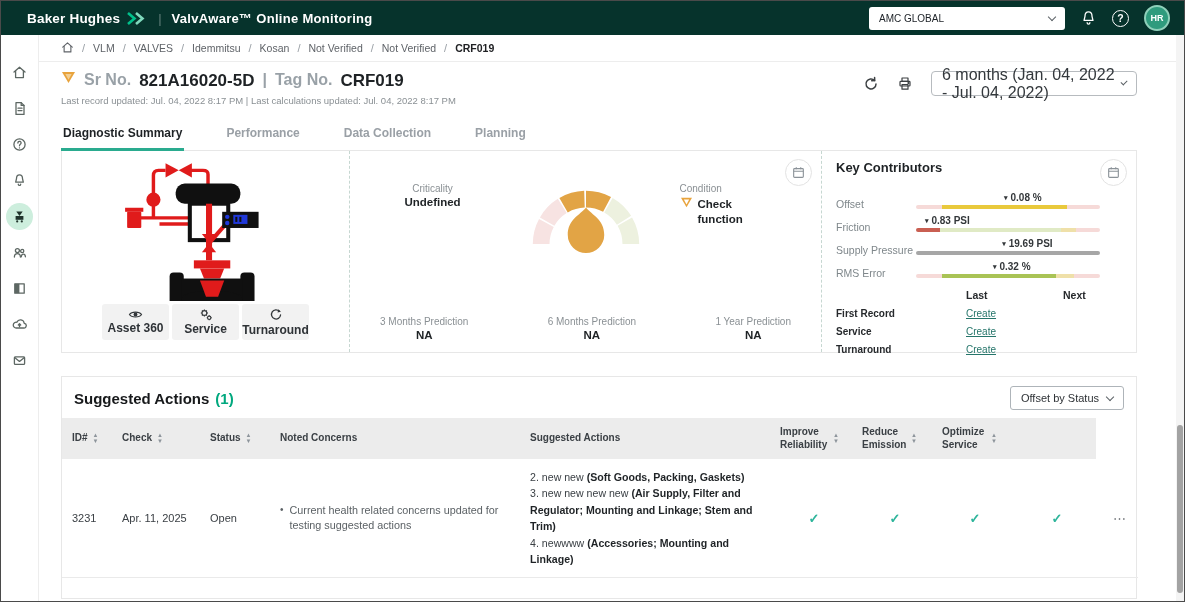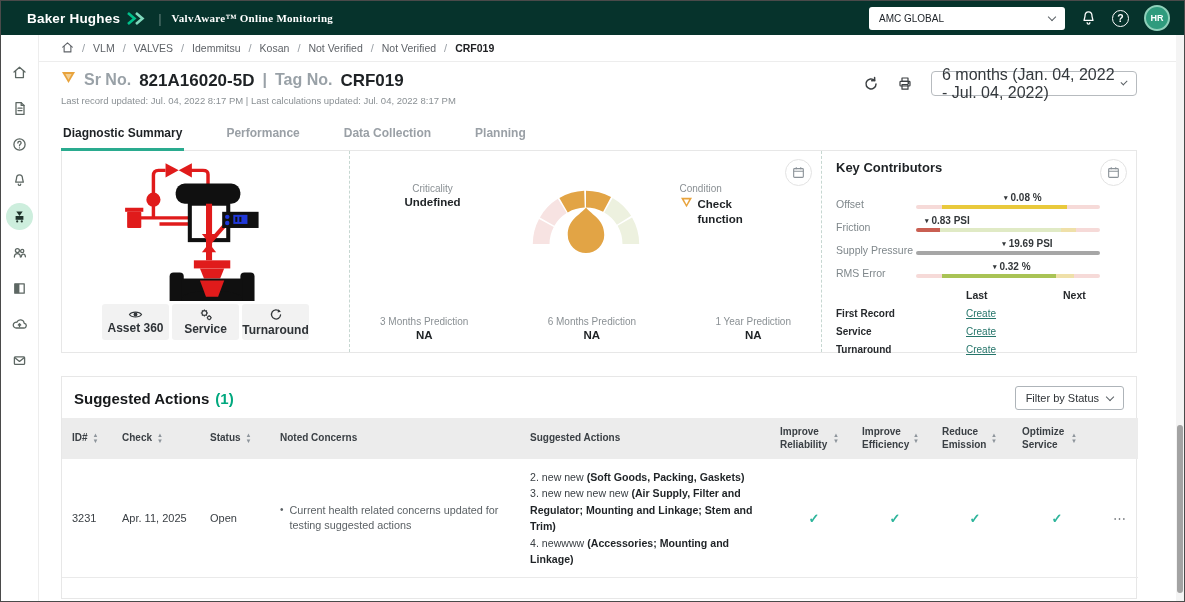--- a/index.html
+++ b/index.html
@@ -6,21 +6,21 @@
   html,body { width:1185px; height:602px; }
   body { font-family:"Liberation Sans", sans-serif; background:#e9e9e9; }
   .window { width:1185px; height:602px; border:1px solid #4a4a4a; background:#fff; position:relative; overflow:hidden; }
 
   
   .topbar { height:34px; background:#06332c; display:flex; align-items:center; justify-content:space-between; padding:0 14px 0 26px; }
   .brand { display:flex; align-items:center; }
   .brand-name { color:#fff; font-weight:bold; font-size:13.5px; letter-spacing:.2px; }
   .logo { margin:0 10px 0 7px; display:flex; align-items:center; }
   .topbar-sep { color:rgba(255,255,255,.35); font-size:13px; margin-right:10px; }
-  .app-title { color:#fff; font-size:11px; font-weight:bold; letter-spacing:.3px;font-family:Liberation Serif, serif; }
+  .app-title { color:#fff; font-size:13px; font-weight:bold; letter-spacing:.3px; }
   .topbar-right { display:flex; align-items:center; gap:15px; }
   .org-select { width:196px; height:23px; background:#fff; border-radius:3px; display:flex; align-items:center; justify-content:space-between; padding:0 10px; font-size:10px; color:#20252a; cursor:pointer; }
   .chev { width:6px; height:6px; border-right:1.4px solid #5b6166; border-bottom:1.4px solid #5b6166; transform:rotate(45deg); display:inline-block; margin-top:-3px; }
   .tb-icon { display:flex; align-items:center; justify-content:center; cursor:pointer; }
   .help-badge { width:17px; height:17px; border:1.4px solid #fff; border-radius:50%; color:#fff; font-size:10.5px; font-weight:bold; display:flex; align-items:center; justify-content:center; }
   .avatar { width:26px; height:26px; border-radius:50%; background:#2f9b7d; border:2px solid #8fd0ba; color:#fff; font-size:9px; font-weight:bold; display:flex; align-items:center; justify-content:center; cursor:pointer; }
 
   
   .body-row { display:flex; height:566px; position:relative; background:#fff; }
   .sidebar { width:38px; border-right:1px solid #ededed; padding-top:24px; display:flex; flex-direction:column; align-items:center; gap:9px; }
@@ -482,21 +482,21 @@
           </div>
         </section>
 
         <section class="actions-card">
           <div class="actions-header">
             <div class="actions-title">
               <span>Suggested Actions</span>
               <span class="count">(1)</span>
             </div>
             <div class="filter-btn">
-              <span>Filter by Status</span>
+              <span>Offset by Status</span>
               <span class="chev"></span>
             </div>
           </div>
 
           <div class="tgrid">
             <div class="th">
                 <span class="lbl">ID#</span>
                 <span class="sort">
                   <span>▲</span>
                   <span>▼</span>
@@ -517,27 +517,20 @@
                 </span>
               </div>
             <div class="th">
                 <span class="lbl">Noted Concerns</span>
               </div>
             <div class="th">
                 <span class="lbl">Suggested Actions</span>
               </div>
             <div class="th">
                 <span class="lbl" style="width:48px">Improve Reliability</span>
-                <span class="sort">
-                  <span>▲</span>
-                  <span>▼</span>
-                </span>
-              </div>
-            <div class="th">
-                <span class="lbl" style="width:46px">Improve Efficiency</span>
                 <span class="sort">
                   <span>▲</span>
                   <span>▼</span>
                 </span>
               </div>
             <div class="th">
                 <span class="lbl" style="width:44px">Reduce Emission</span>
                 <span class="sort">
                   <span>▲</span>
                   <span>▼</span>

